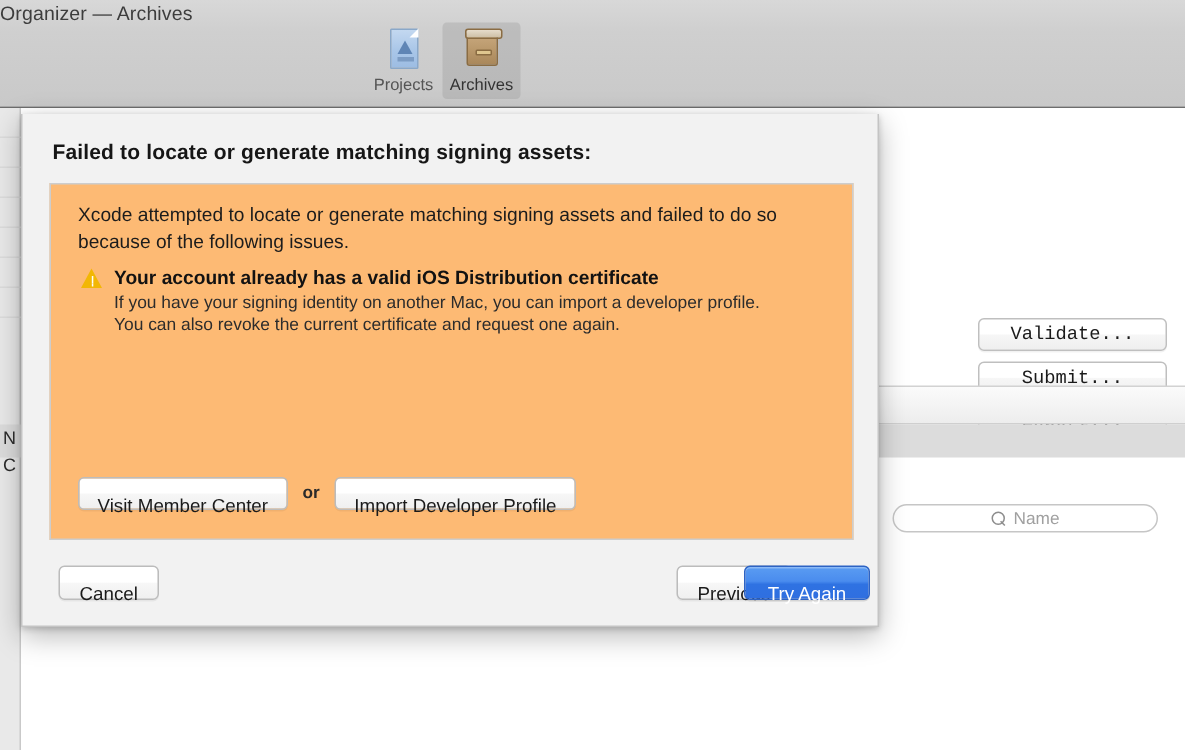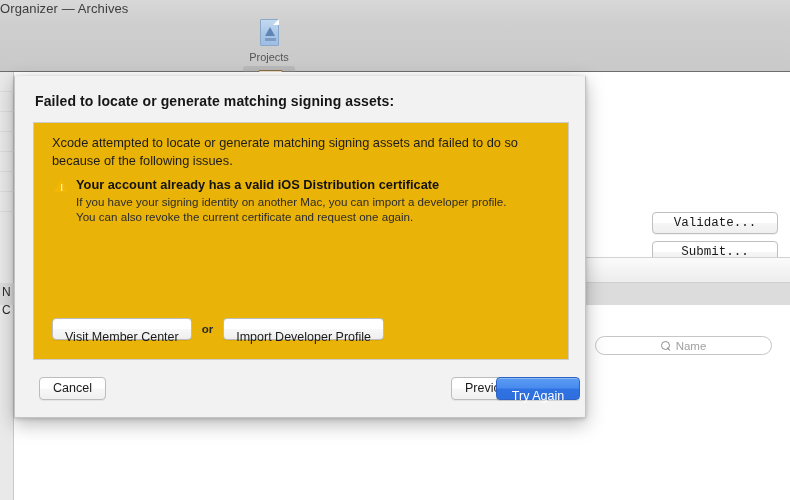--- a/index.html
+++ b/index.html
@@ -26,21 +26,21 @@
     border-bottom: 1px solid #6d6d6d;
   }
   .win-title {
     position: absolute; left: 0; top: 1px; width: 790px;
     text-align: left;
     font-size: 13px; color: #3d3d3d;
     letter-spacing: 0.1px;
   }
   .toolbar-items {
     position: absolute; left: 243px; top: 15px;
-    display: flex; gap: 0px; align-items: flex-end; flex-direction: column;
+    display: flex; gap: 0px; align-items: flex-end;
   }
   .tb-item {
     width: 52px; padding: 2px 0 3px 0;
     display: flex; flex-direction: column; align-items: center; gap: 2px;
     border-radius: 3px;
   }
   .tb-item.selected { background: rgba(150,150,150,0.32); }
   .tb-label { font-size: 11px; color: #555; line-height: 12px; }
   .tb-item.selected .tb-label { color: #333; }
   .tb-ico { width: 32px; height: 32px; position: relative; }
@@ -136,21 +136,21 @@
     border-top: none;
     box-shadow: 0 6px 18px rgba(0,0,0,0.28), 0 1px 4px rgba(0,0,0,0.18);
   }
   .sheet-title {
     position:absolute; left:20px; top:17px;
     font-size:14px; font-weight:bold; color:#161616;
     letter-spacing:0.1px;
   }
   .sheet-box {
     position:absolute; left:18px; top:46px; width:536px; height:238px;
-    background:#eab308; border:1px solid #cdcdcd;
+    background:#fdba74; border:1px solid #cdcdcd;
   }
   .box-desc {
     position:absolute; left:18px; top:11px; width:496px;
     font-size:12.8px; color:#1c1c1c; line-height:18px;
   }
   .issue {
     position:absolute; left:20px; top:54px; width:500px;
     display:flex; gap:7px; align-items:flex-start;
   }
   .warn-ico {
@@ -185,21 +185,21 @@
     height:22px; padding:8px 12px;
     background: linear-gradient(to bottom,#ffffff 0%,#ffffff 48%,#f7f7f7 52%,#efefef 100%);
     border:1px solid #bcbcbc; border-radius:4px;
     font-size:12.5px; color:#1a1a1a; line-height:20px;
     box-shadow:0 1px 0 rgba(0,0,0,0.05);
   }
   .or-text { font-size:11.5px; font-weight:bold; color:#2a2a2a; }
 
   .sheet-footer { position:absolute; left:0; top:296px; width:572px; height:46px; }
   .btn {
-    position:absolute; height:23px; padding:0 13px;
+    position:absolute; height:23px; padding:8px 13px;
     border-radius:4px; font-size:12.5px; line-height:21px; text-align:center;
   }
   .btn-default {
     background: linear-gradient(to bottom,#ffffff 0%,#ffffff 48%,#f7f7f7 52%,#f0f0f0 100%);
     border:1px solid #bcbcbc; color:#1a1a1a;
     box-shadow:0 1px 0 rgba(0,0,0,0.05);
   }
   .btn-primary {
     background: linear-gradient(to bottom,#5a9cf2 0%,#4a8cee 45%,#2f72e2 55%,#2f6fe0 100%);
     border:1px solid #2d63c4; color:#ffffff;

